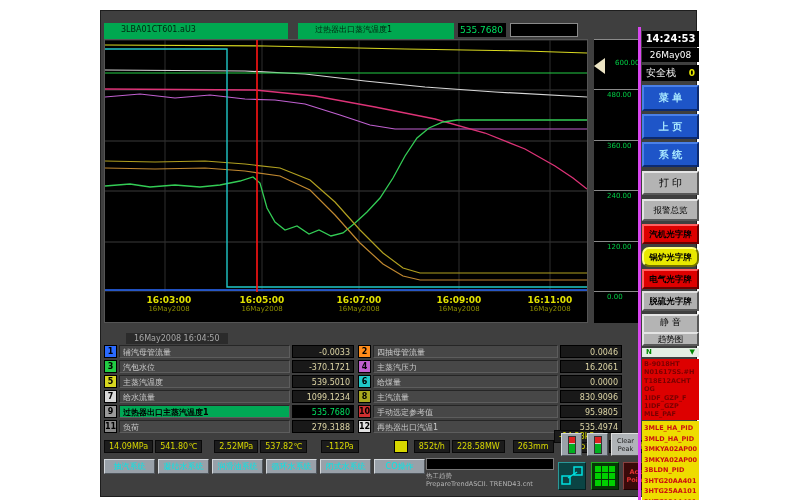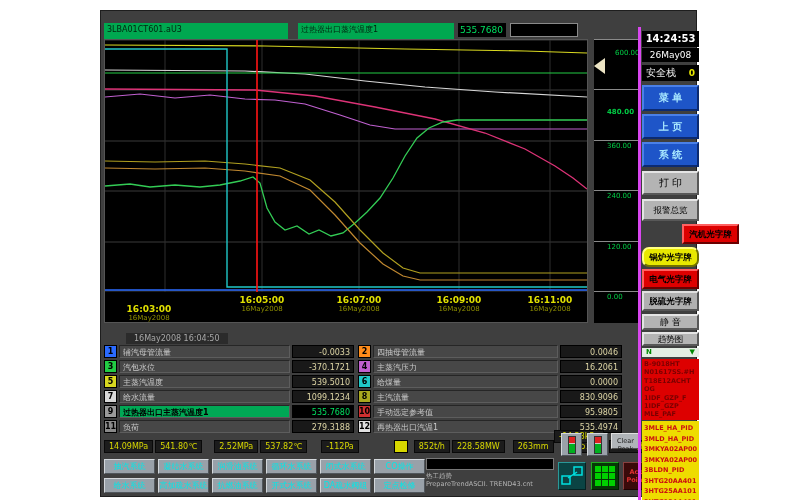--- a/index.html
+++ b/index.html
@@ -1,20 +1,20 @@
 <!DOCTYPE html>
 <html><head>
 <meta charset="utf-8">
 <style>
   html,body{margin:0;padding:0;width:800px;height:500px;overflow:hidden;background:#fff;
     font-family:"DejaVu Sans","Liberation Sans",sans-serif;}
   #app{position:absolute;left:100px;top:10px;width:597px;height:487px;background:#3f3f3f;
     border:1px solid #1e1e1e;box-sizing:border-box;}
   .hbar{position:absolute;height:20px;background:#00a850;color:#00240e;font-size:8px;
-    line-height:14px;padding-left:3px;overflow:hidden;white-space:nowrap;box-sizing:border-box;}
+    line-height:14px;padding-left:17px;overflow:hidden;white-space:nowrap;box-sizing:border-box;}
   #tagbar{left:3px;top:12px;width:184px;}
   #penbar{left:197px;top:12px;width:156px;}
   #penval{position:absolute;left:357px;top:12px;width:48px;height:14px;background:#000;
     color:#00e060;font-size:9px;line-height:14px;text-align:right;padding-right:3px;box-sizing:border-box;}
   #hextra{position:absolute;left:409px;top:12px;width:68px;height:14px;background:#000;
     border:1px solid #8a8a8a;box-sizing:border-box;}
   #chartwrap{position:absolute;left:3px;top:28px;width:482px;height:282px;background:#000;
     border:1px solid #555;box-sizing:content-box;}
   #trendsvg{position:absolute;left:0;top:0;display:block;}
   #xticks{position:absolute;left:0;top:252px;width:482px;height:30px;}
@@ -53,21 +53,21 @@
     text-align:center;overflow:hidden;white-space:nowrap;box-sizing:border-box;}
   #cmdinput{position:absolute;left:325px;top:447px;width:128px;height:12px;background:#000;
     border:1px solid #777;color:#ccc;font-size:8px;box-sizing:border-box;padding:0 2px;}
   .cmdline{position:absolute;left:325px;color:#b5b5b5;font-size:6.5px;line-height:8px;white-space:nowrap;}
   #cmdline1{top:461px;} #cmdline2{top:469px;}
   .slbtn{position:absolute;top:422px;width:21px;height:23px;background:#99a1a9;border:1px solid;
     border-color:#d3d7db #50565c #50565c #d3d7db;box-sizing:border-box;}
   #sl1{left:460px;} #sl2{left:486px;}
   .gauge{width:6px;height:16px;margin:2px auto 0;border:1px solid #333;
     background:linear-gradient(180deg,#dd2020 0%,#dd2020 35%,#c8c8c8 35%,#c8c8c8 45%,#00b020 45%,#00b020 100%);}
-  #clearpeak{position:absolute;left:510px;top:422px;width:29px;height:16px;background:#b0b4b8;
+  #clearpeak{position:absolute;left:510px;top:422px;width:29px;height:23px;background:#b0b4b8;
     border:1px solid;border-color:#e0e0e0 #505050 #505050 #e0e0e0;color:#1a1a1a;font-size:6.5px;
     line-height:8px;text-align:center;padding-top:3px;box-sizing:border-box;}
   .iconbtn{position:absolute;top:451px;width:28px;height:28px;border:1px solid;box-sizing:border-box;}
   #linkbtn{left:457px;background:#0b4444;border-color:#2a9898 #052222 #052222 #2a9898;}
   #gridbtn{left:490px;background:#063806;border-color:#22aa22 #021c02 #021c02 #22aa22;}
   #ackbtn{position:absolute;left:522px;top:451px;width:26px;height:28px;background:#3a0a0a;
     border:1px solid;border-color:#884040 #1c0404 #1c0404 #884040;color:#e03030;font-size:6.5px;
     line-height:8px;text-align:center;padding-top:5px;box-sizing:border-box;font-weight:bold;}
   #sidebar{position:absolute;left:537px;top:16px;width:60px;height:487px;border-left:3px solid #d946ef;box-sizing:border-box;}
   .sbk{position:absolute;left:1px;width:57px;box-sizing:border-box;overflow:hidden;}
@@ -83,22 +83,22 @@
   #nav1{top:87px;height:25px;line-height:21px;}
   #nav2{top:115px;height:25px;line-height:21px;}
   .graybtn{background:#b4b4b4;border:2px solid;border-color:#e4e4e4 #585858 #585858 #e4e4e4;
     color:#000;text-align:center;}
   #sbprint{top:144px;height:24px;font-size:10px;line-height:20px;}
   #sbalarm{top:172px;height:22px;font-size:8.5px;line-height:18px;}
   .annbtn{border:2px solid;text-align:center;font-size:8.5px;font-weight:bold;height:20px;line-height:16px;color:#000;}
   .annred{background:#dd0000;border-color:#ff6060 #6a0000 #6a0000 #ff6060;}
   .annyellow{background:#e8e800;border-color:#ffff80 #707000 #707000 #ffff80;border-radius:7px;}
   .anngray{background:#b0b0b0;border-color:#e0e0e0 #555 #555 #e0e0e0;}
-  #ann0{top:197px;margin-left:40px;} #ann1{top:220px;} #ann2{top:242px;} #ann3{top:264px;}
-  #sbmute{top:287px;height:16px;font-size:9px;line-height:12px;}
+  #ann0{top:197px;} #ann1{top:220px;} #ann2{top:242px;} #ann3{top:264px;}
+  #sbmute{top:287px;height:30px;font-size:9px;line-height:12px;}
   #sbtrend{top:305px;height:14px;font-size:8.5px;line-height:10px;}
   #sbnavstrip{top:321px;height:9px;background:#e4eee4;display:flex;justify-content:space-between;
     padding:0 4px;align-items:center;}
   #sbnavstrip span{color:#008800;font-size:7px;font-weight:bold;line-height:9px;}
   #redpanel{top:332px;height:61px;background:#dd0000;padding:1px 2px;}
   #redpanel .tag{color:#7a0000;font-size:6.5px;font-weight:bold;line-height:8.4px;white-space:nowrap;}
   #yellowpanel{top:394px;height:90px;background:#eedc00;padding:2px 2px;}
   #yellowpanel .tag{color:#cc1010;font-size:6.5px;font-weight:bold;line-height:10.5px;white-space:nowrap;}
 </style>
 </head>
@@ -129,21 +129,21 @@
         <polyline points="0,57 35,54 70,58 105,55 140,59 170,60 200,64 235,75 265,85 290,89 482,89" fill="none" stroke="#c060d0" stroke-width="1.2"></polyline>
         <polyline points="0,49 150,50 210,56 270,67 330,79 380,93 420,109 450,126 468,138 482,149" fill="none" stroke="#dd3377" stroke-width="1.3"></polyline>
         <polyline points="0,146 25,144 45,147 70,145 95,147 115,145 135,141 148,137 155,143 162,168 170,182 180,190 192,186 204,194 214,190 226,196 238,193 250,183 262,172 275,158 288,138 300,116 312,98 324,88 338,82 352,80 482,80" fill="none" stroke="#33cc55" stroke-width="1.3"></polyline>
         <polyline points="0,121 50,122 100,121 140,124 175,128 205,140 230,162 255,190 278,213 298,228 315,233 482,233" fill="none" stroke="#b0a020" stroke-width="1.2"></polyline>
         <polyline points="0,128 50,129 100,128 140,131 175,136 205,150 230,175 255,203 278,224 298,236 315,240 482,240" fill="none" stroke="#c08830" stroke-width="1.2"></polyline>
         <polyline points="0,9 122,9 122,247 482,247" fill="none" stroke="#20c8c8" stroke-width="1.4"></polyline>
         <polyline points="0,250 482,250" fill="none" stroke="#2b6bff" stroke-width="1.3"></polyline>
         <line x1="152" y1="0" x2="152" y2="252" stroke="#ff1515" stroke-width="1.6"></line>
       </svg>
     <div id="xticks">
-        <div class="xtick" style="left: 44px; margin-top: 9px;">
+        <div class="xtick" style="left: 64px;">
           <div class="t">16:03:00</div>
           <div class="d">16May2008</div>
         </div>
         <div class="xtick" style="left: 157px;">
           <div class="t">16:05:00</div>
           <div class="d">16May2008</div>
         </div>
         <div class="xtick" style="left: 254px;">
           <div class="t">16:07:00</div>
           <div class="d">16May2008</div>
@@ -155,23 +155,23 @@
         <div class="xtick" style="left: 445px;">
           <div class="t">16:11:00</div>
           <div class="d">16May2008</div>
         </div>
       </div>
   </div>
 
   <div id="scale">
     <div id="marker" style="top: 19px;"></div>
   <div class="ytick" style="top: 0px;"></div>
-      <div class="ylab" style="top: 10px; padding-left: 8px;">600.00</div>
+      <div class="ylab" style="top: 20px; padding-left: 8px;">600.00</div>
       <div class="ytick" style="top: 50px;"></div>
-      <div class="ylab" style="top: 69px; font-weight: bold;">480.00</div>
+      <div class="ylab" style="top: 52px;">480.00</div>
       <div class="ytick" style="top: 101px;"></div>
       <div class="ylab" style="top: 103px;">360.00</div>
       <div class="ytick" style="top: 151px;"></div>
       <div class="ylab" style="top: 153px;">240.00</div>
       <div class="ytick" style="top: 202px;"></div>
       <div class="ylab" style="top: 204px;">120.00</div>
       <div class="ytick" style="top: 252px;"></div>
       <div class="ylab" style="top: 254px;">0.00</div>
     </div>
 
@@ -274,28 +274,20 @@
   </div>
 
   <div id="tbrow1" class="tbrow">
       <div class="tbtn">抽汽系统</div>
       <div class="tbtn">凝结水系统</div>
       <div class="tbtn">润滑油系统</div>
       <div class="tbtn">循环水系统</div>
       <div class="tbtn">闭式水系统</div>
       <div class="tbtn">CO操作</div>
     </div>
-  <div id="tbrow2" class="tbrow">
-      <div class="tbtn">给水系统</div>
-      <div class="tbtn">高加疏水系统</div>
-      <div class="tbtn">抗燃油系统</div>
-      <div class="tbtn">开式水系统</div>
-      <div class="tbtn">DA疏水阀组</div>
-      <div class="tbtn">定点检修</div>
-    </div>
 
   <input id="cmdinput" value="" style="">
   <div id="cmdline1" class="cmdline">热工趋势</div>
   <div id="cmdline2" class="cmdline">PrepareTrendASCII. TREND43.cnt</div>
 
   <div id="linkbtn" class="iconbtn">
     <svg width="26" height="26" viewBox="0 0 26 26">
       <rect x="3" y="13" width="8" height="8" fill="none" stroke="#00e0e0" stroke-width="1.5"></rect>
       <rect x="15" y="4" width="8" height="8" fill="none" stroke="#00e0e0" stroke-width="1.5"></rect>
       <line x1="9" y1="15" x2="18" y2="9" stroke="#00e0e0" stroke-width="1.5"></line>

